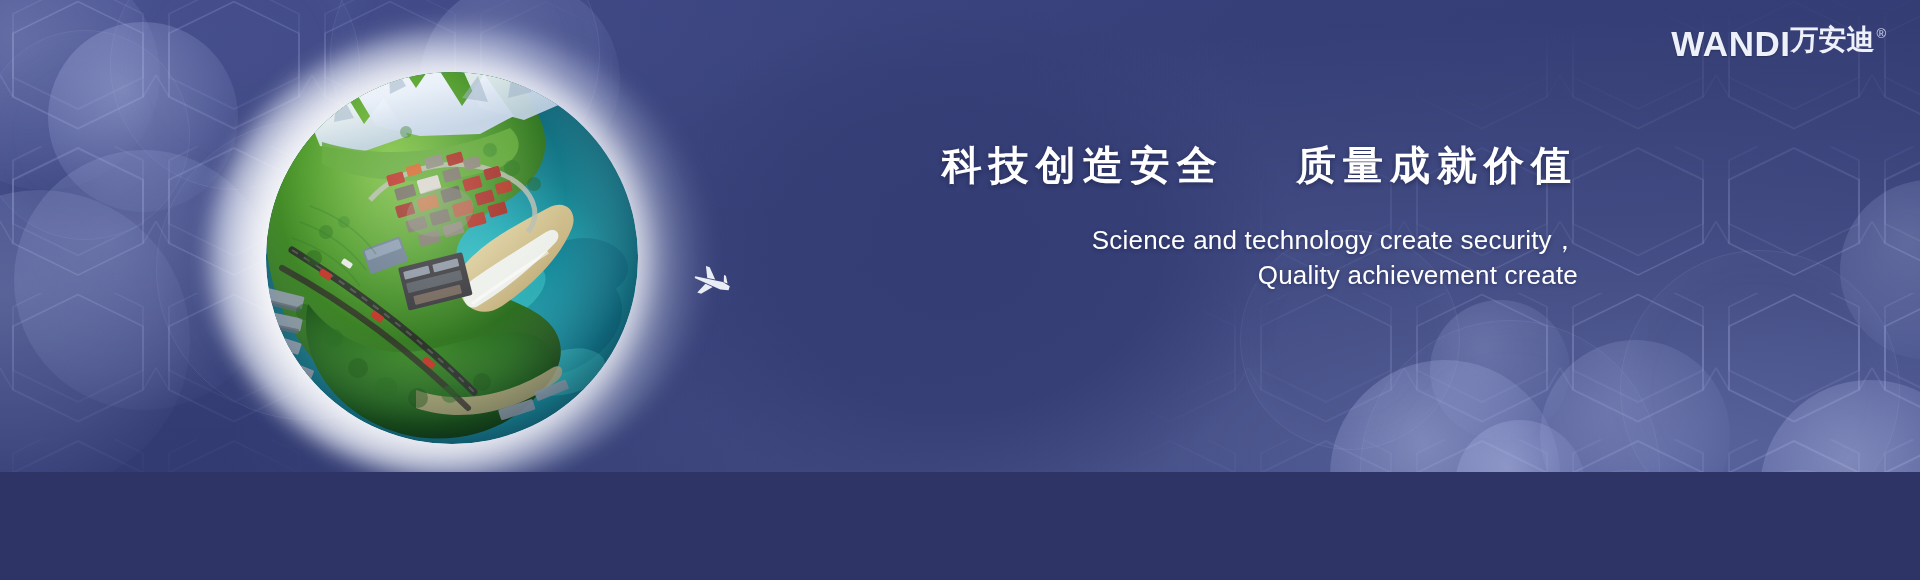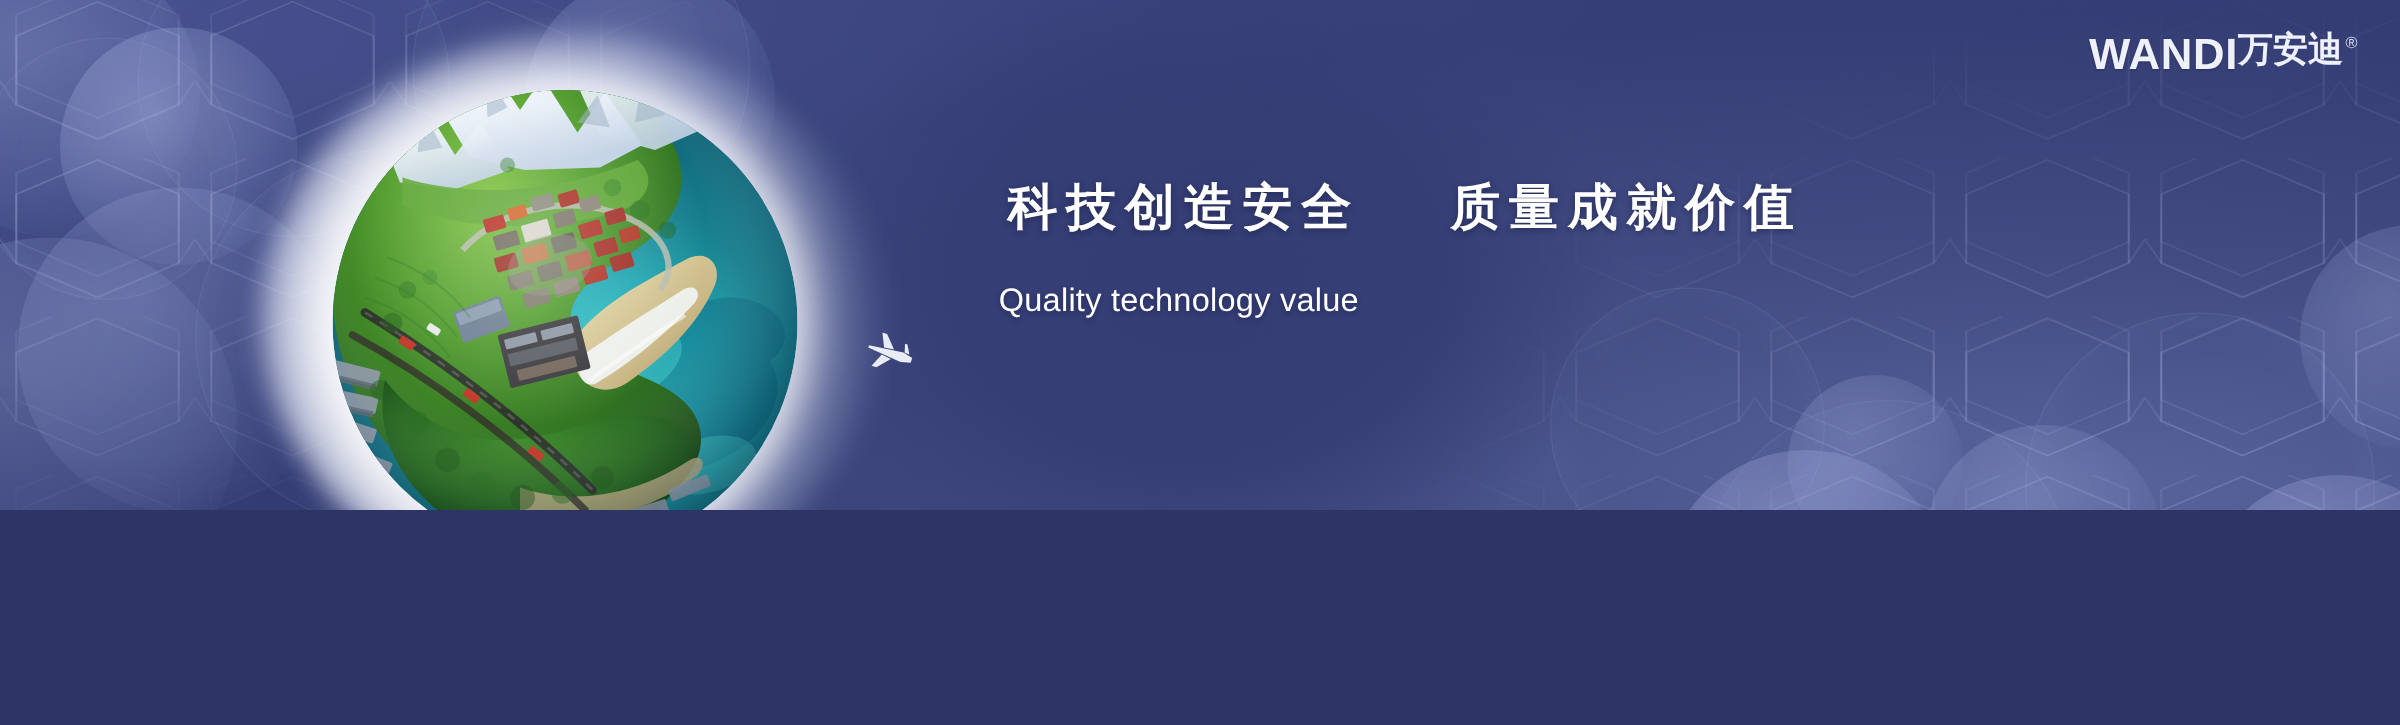--- a/index.html
+++ b/index.html
@@ -2,21 +2,21 @@
 <html><head>
 <meta charset="utf-8">
 <title>WANDI Banner</title>
 <style>
   html,body{margin:0;padding:0;background:#2e3566;}
   *{box-sizing:border-box;}
 
   #banner{
     position:relative;
     width:1920px;
-    height:408px;
+    height:472px;
     overflow:hidden;
     background:#0f172a;
     font-family:"Liberation Sans","DejaVu Sans",sans-serif;
     -webkit-font-smoothing:antialiased;
   }
 
   
   .bg-layer{position:absolute;inset:0;pointer-events:none;}
 
   
@@ -110,23 +110,23 @@
   #logo-tm{
     font-size:13px;
     margin-left:2px;
     margin-top:1px;
     color:#d8dcf0;
   }
 
   
   #copy{
     position:absolute;
-    left:799px;top:138px;
+    left:778px;top:138px;
     width:800px;
-    text-align:left;
+    text-align:right;
     color:#ffffff;
   }
   #headline{
     font-size:40px;
     font-weight:bold;
     letter-spacing:7px;
     white-space:nowrap;
     text-shadow:0 2px 5px rgba(16,20,52,.45);
     margin:0 0 30px 0;
     padding-left:7px;
@@ -454,16 +454,17 @@
     <span id="logo-cn">万安迪</span>
     <span id="logo-tm">®</span>
   </div>
 
   <div id="copy">
     <div id="headline">
       <span>科技创造安全</span>
       <span class="gap"></span>
       <span>质量成就价值</span>
     </div>
-    <div class="sub-line">Quality technology value</div>
+    <div class="sub-line">Science and technology create security，</div>
+    <div class="sub-line">Quality achievement create</div>
   </div>
 
 </div>
 
 </body></html>

